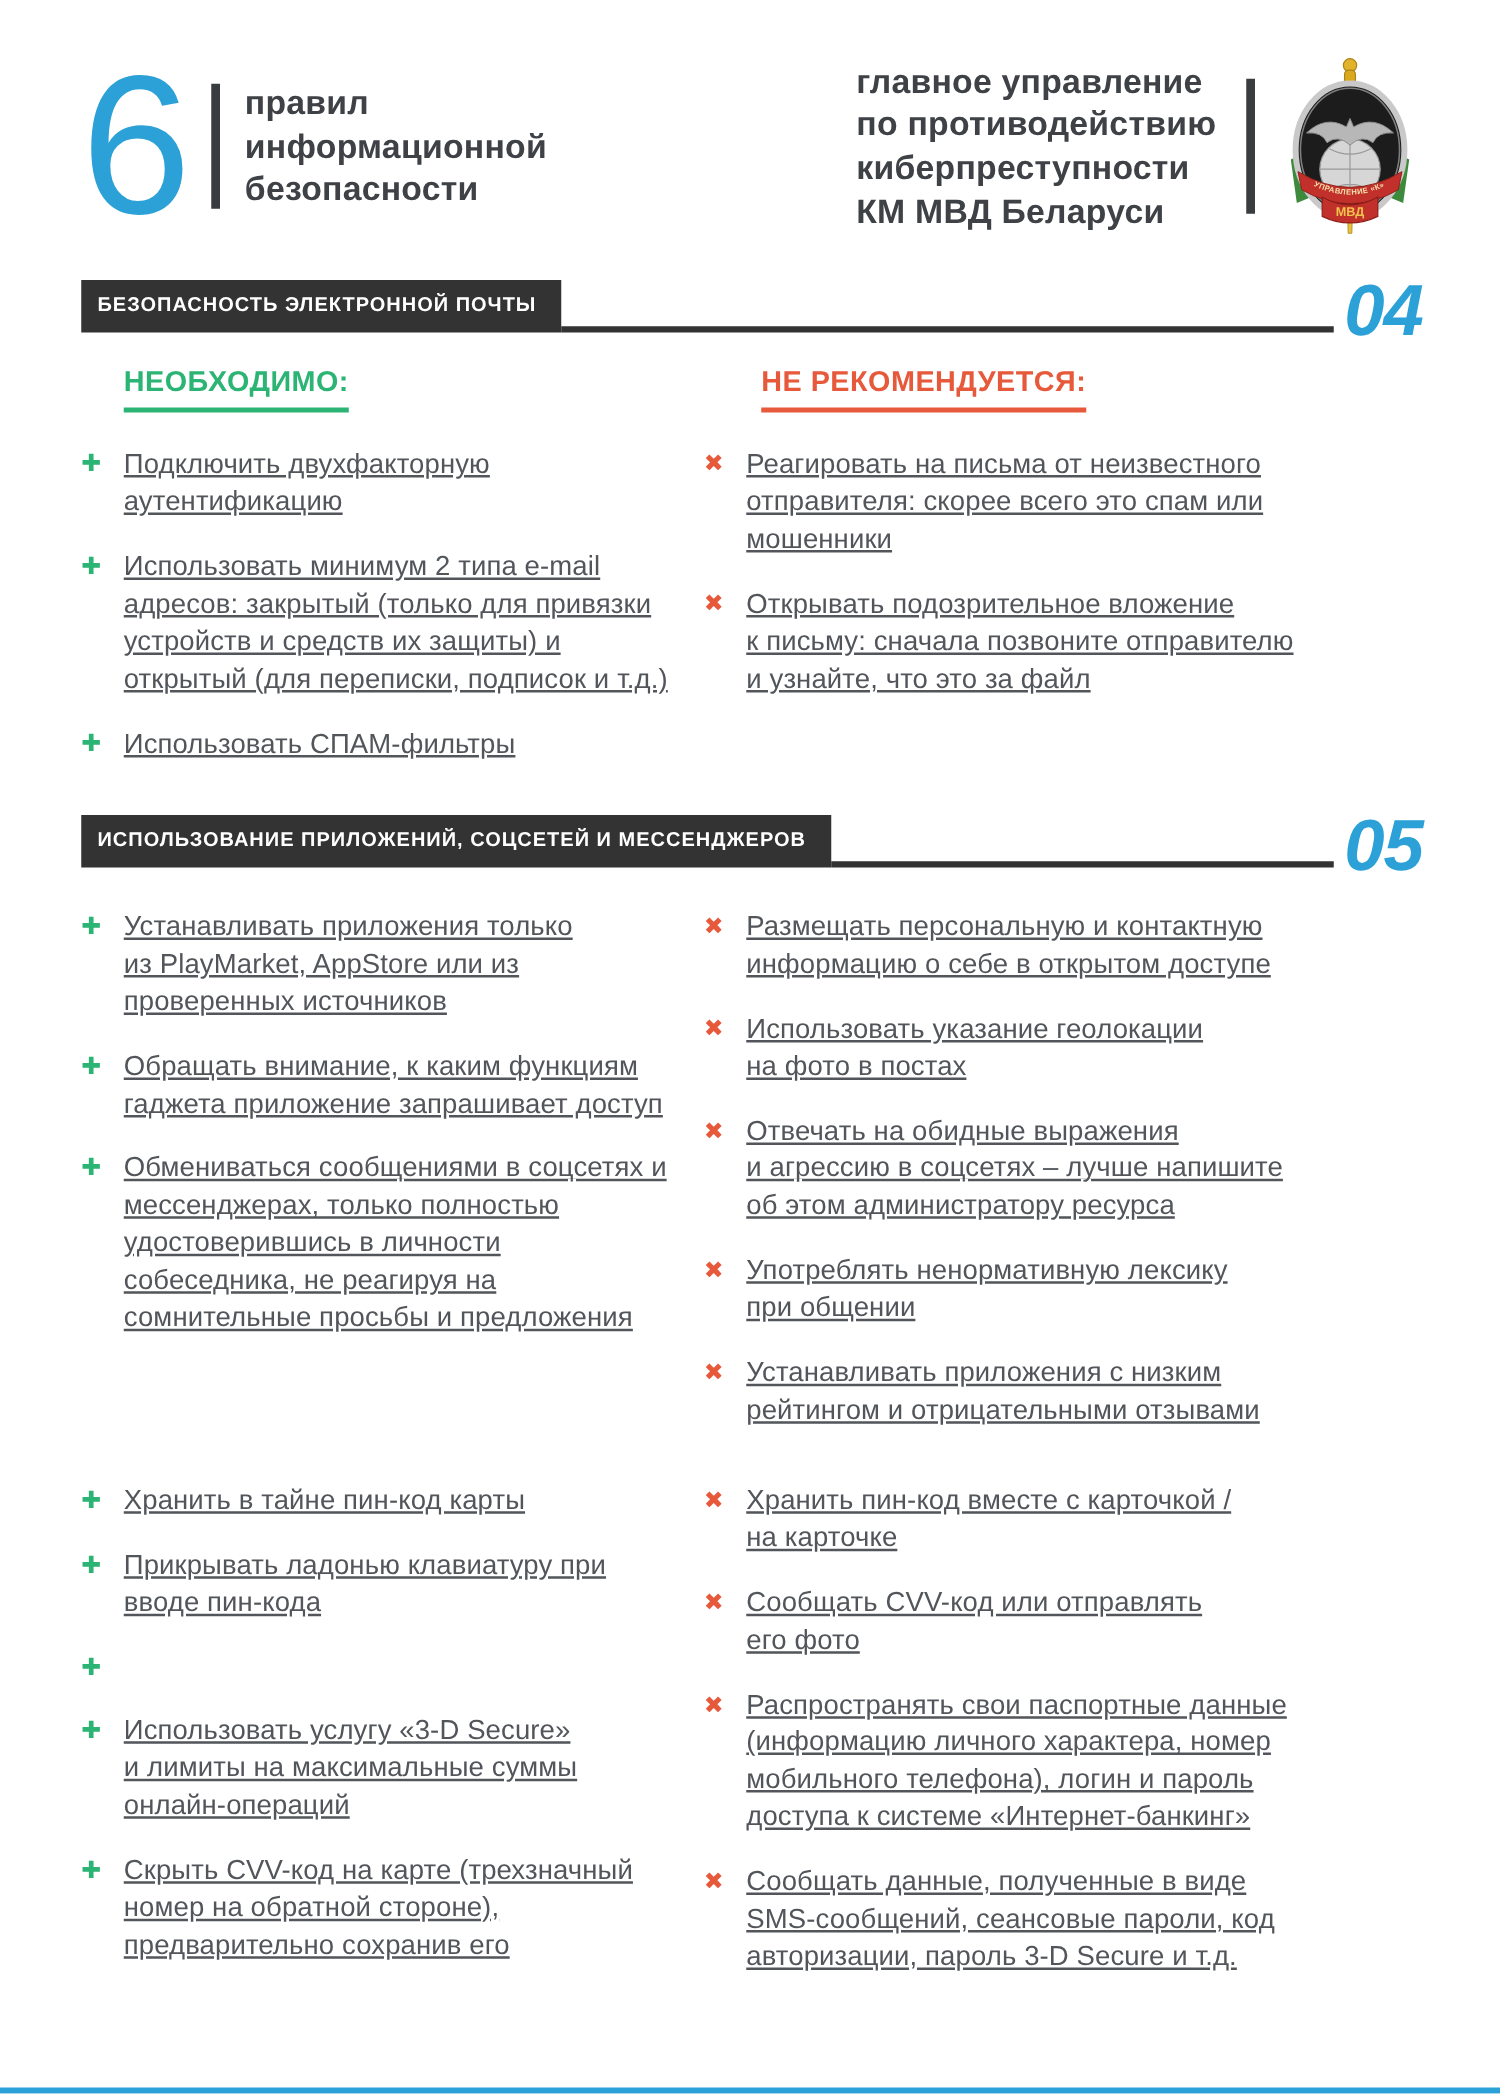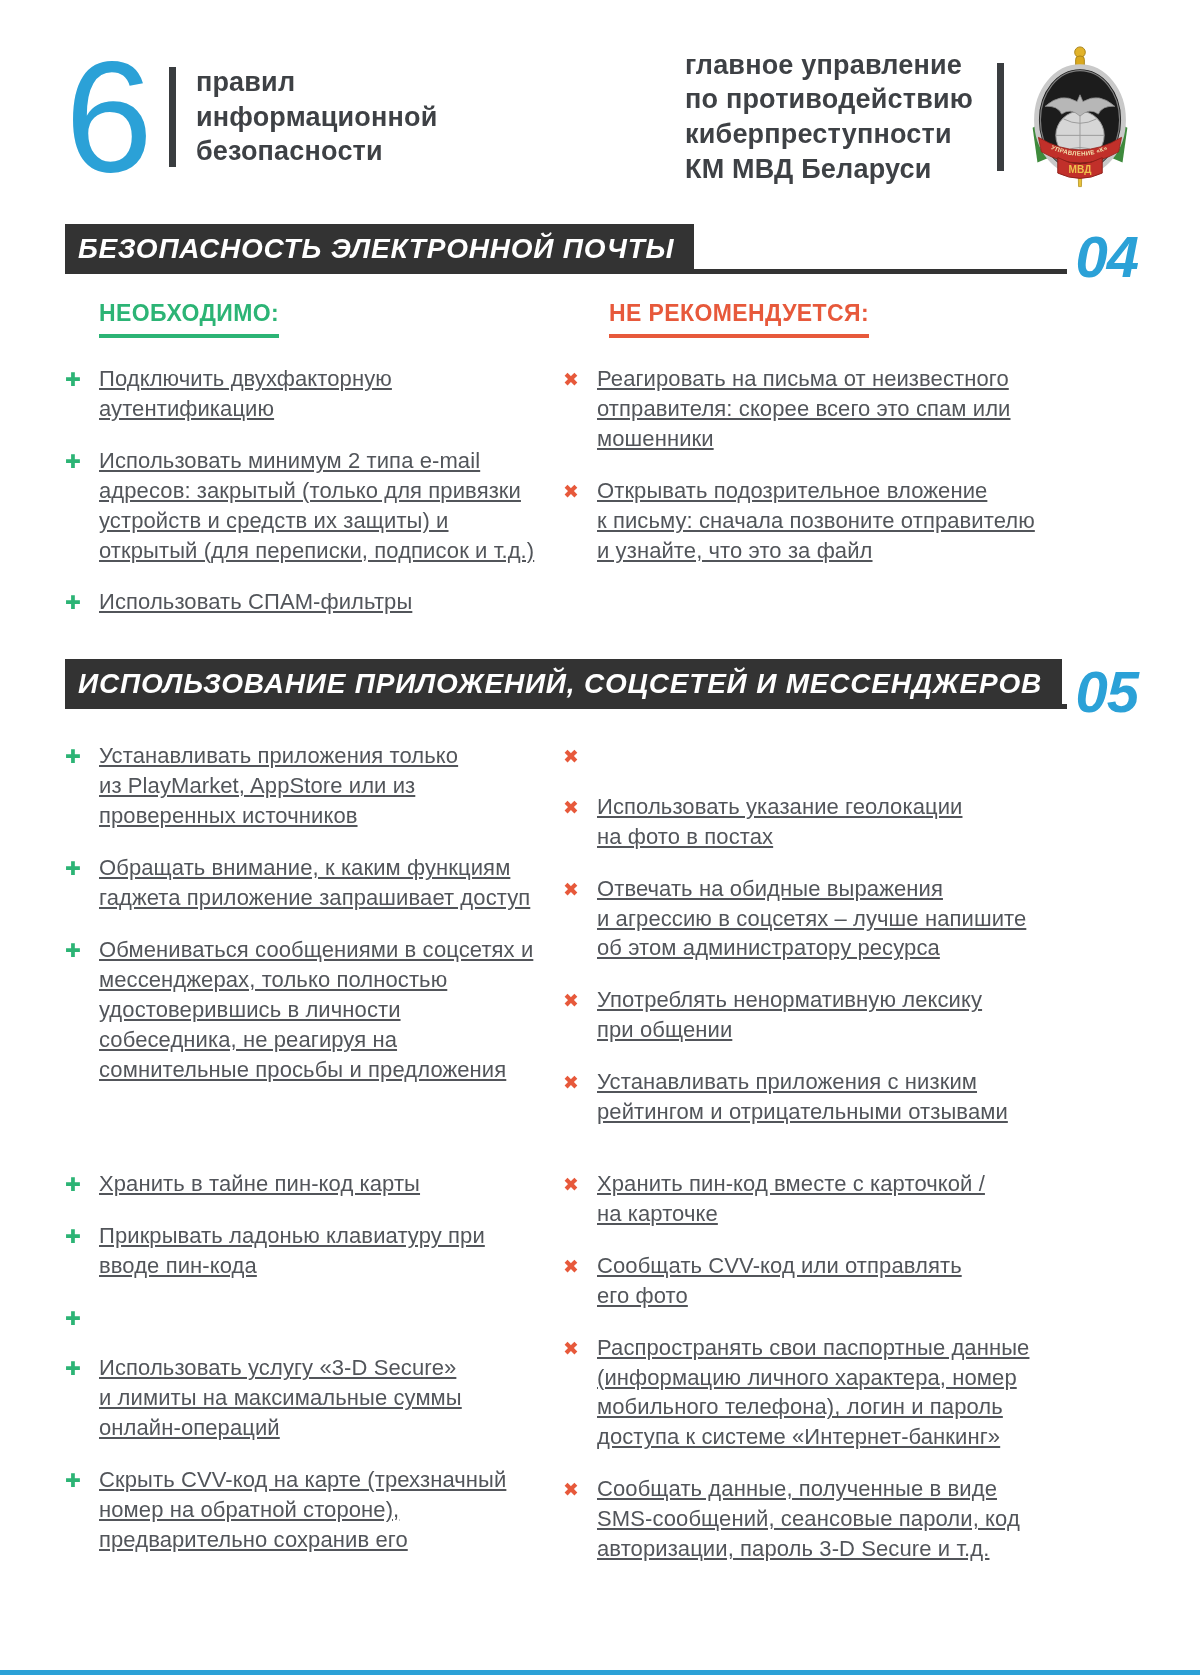--- a/index.html
+++ b/index.html
@@ -26,25 +26,24 @@
     font-size:27px; font-weight:700; color:#3e4145;
     line-height:1.28; white-space:pre-line; letter-spacing:0.2px;
   }
   .org { display:flex; align-items:center;justify-content:space-between; }
   .org .vbar { height:108px; margin:0 18px 0 24px; }
   .emblem { flex:0 0 auto; }
   
   .section-header { display:flex; align-items:stretch; margin:0 0 26px 0; }
   .section-title-box {
     background:#333333; color:#ffffff;
-    font-size:28px; font-weight:700; letter-spacing:0.8px;
+    font-size:16px; font-weight:700; letter-spacing:0.8px;
     padding:9px 20px 9px 13px;
     display:flex; align-items:center;
     white-space:nowrap;
-    font-style:italic;
   }
   .section-rule { flex:1 1 auto; border-bottom:5px solid #333333; }
   .section-number {
     color:#2ba1d7; font-size:58px; font-weight:700; line-height:0.85;
     align-self:flex-end; margin:0 0 -7px 8px; letter-spacing:-1px;font-style:italic;
   }
   
   .cols { display:grid; grid-template-columns:470px 1fr; column-gap:28px; }
   .labels-row { display:grid; grid-template-columns:470px 1fr; column-gap:40px; margin:0 0 26px 0; }
   .label-cell { padding-left:34px; }
@@ -202,20 +201,22 @@
           <span class="item-text">Обмениваться сообщениями в соцсетях и
 мессенджерах, только полностью
 удостоверившись в личности
 собеседника, не реагируя на
 сомнительные просьбы и предложения</span>
         </div>
       </div>
       <div class="col">
         <div class="item">
           <span class="item-icon cross">✖</span>
+          <span class="item-text">Размещать персональную и контактную
+информацию о себе в открытом доступе</span>
         </div>
         <div class="item">
           <span class="item-icon cross">✖</span>
           <span class="item-text">Использовать указание геолокации
 на фото в постах</span>
         </div>
         <div class="item">
           <span class="item-icon cross">✖</span>
           <span class="item-text">Отвечать на обидные выражения
 и агрессию в соцсетях – лучше напишите

